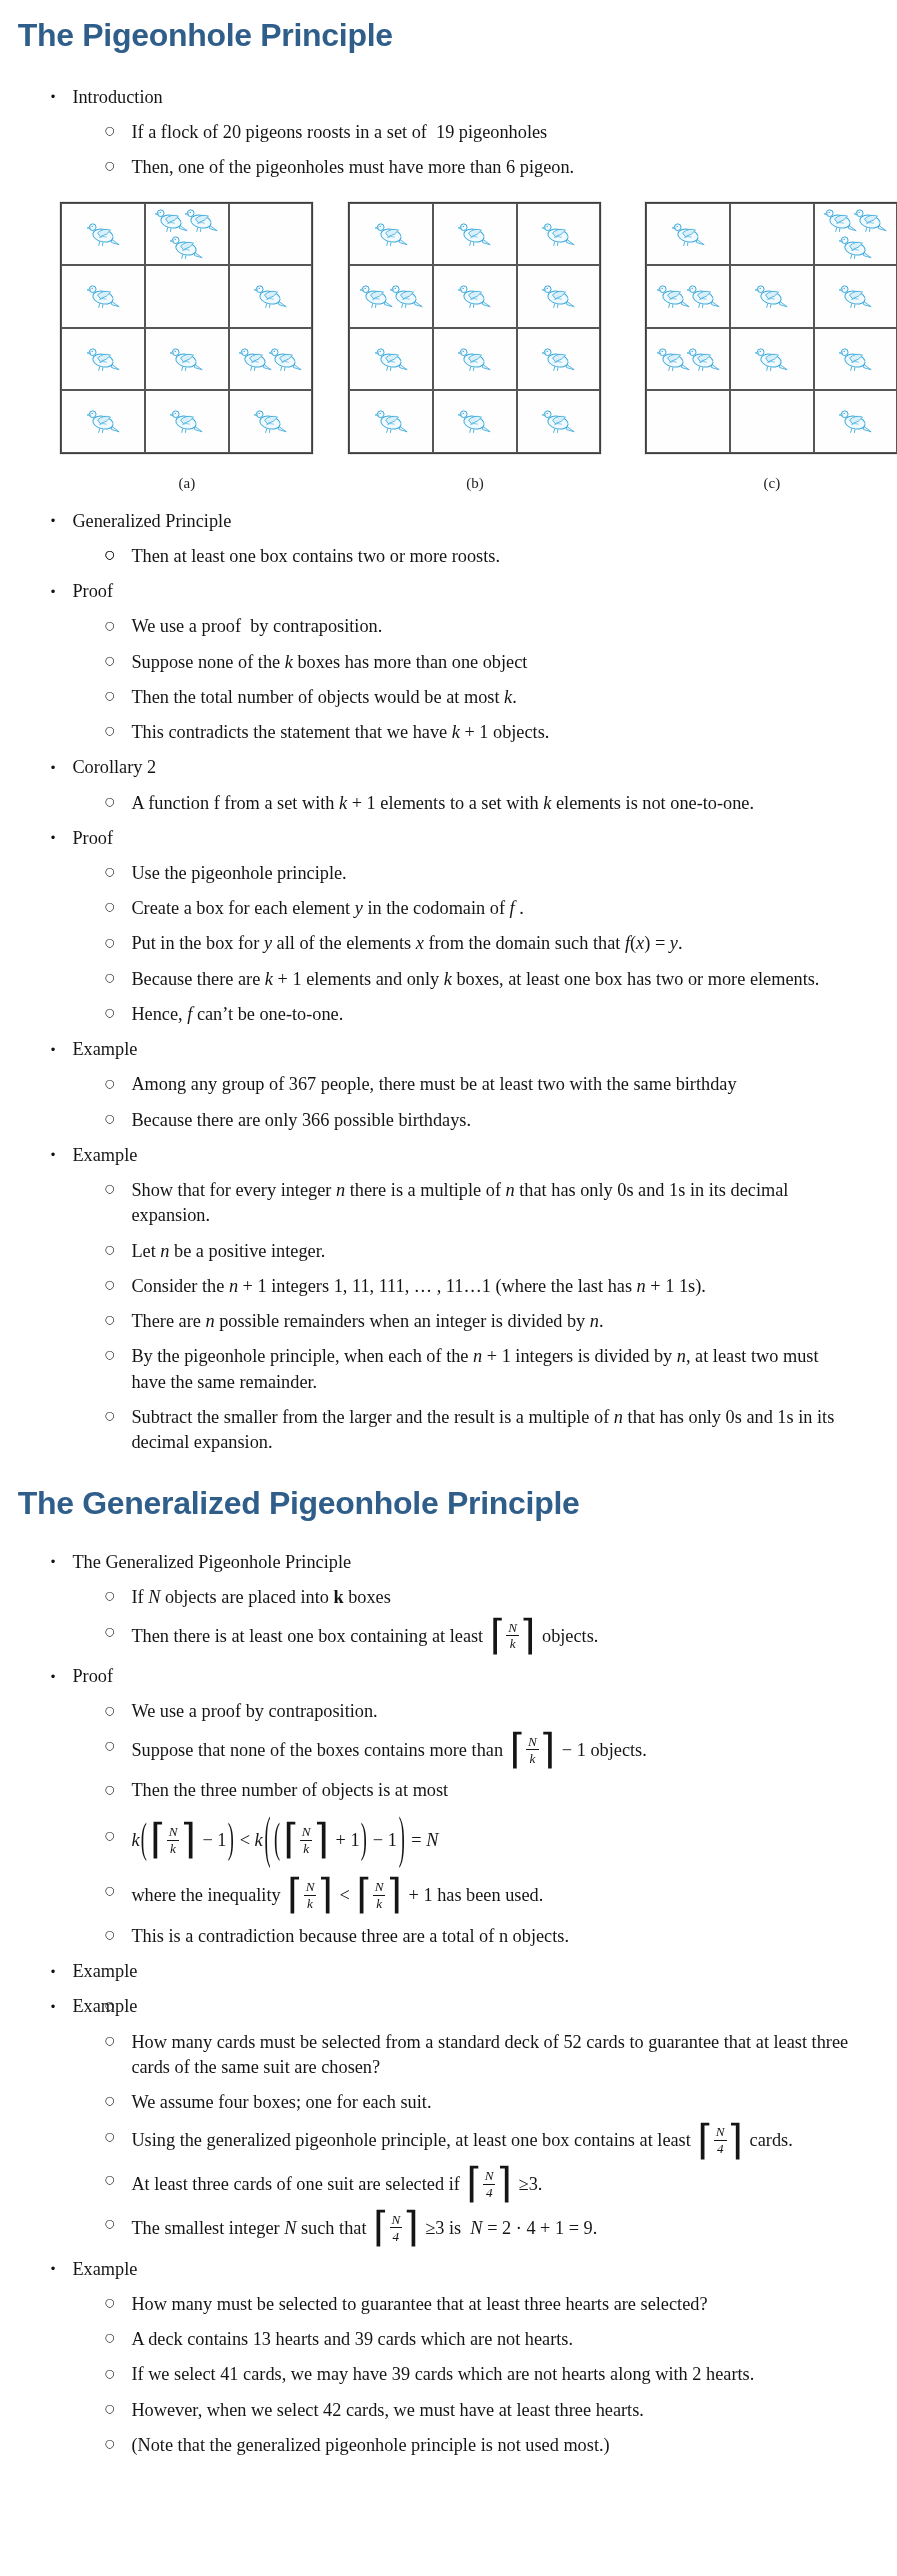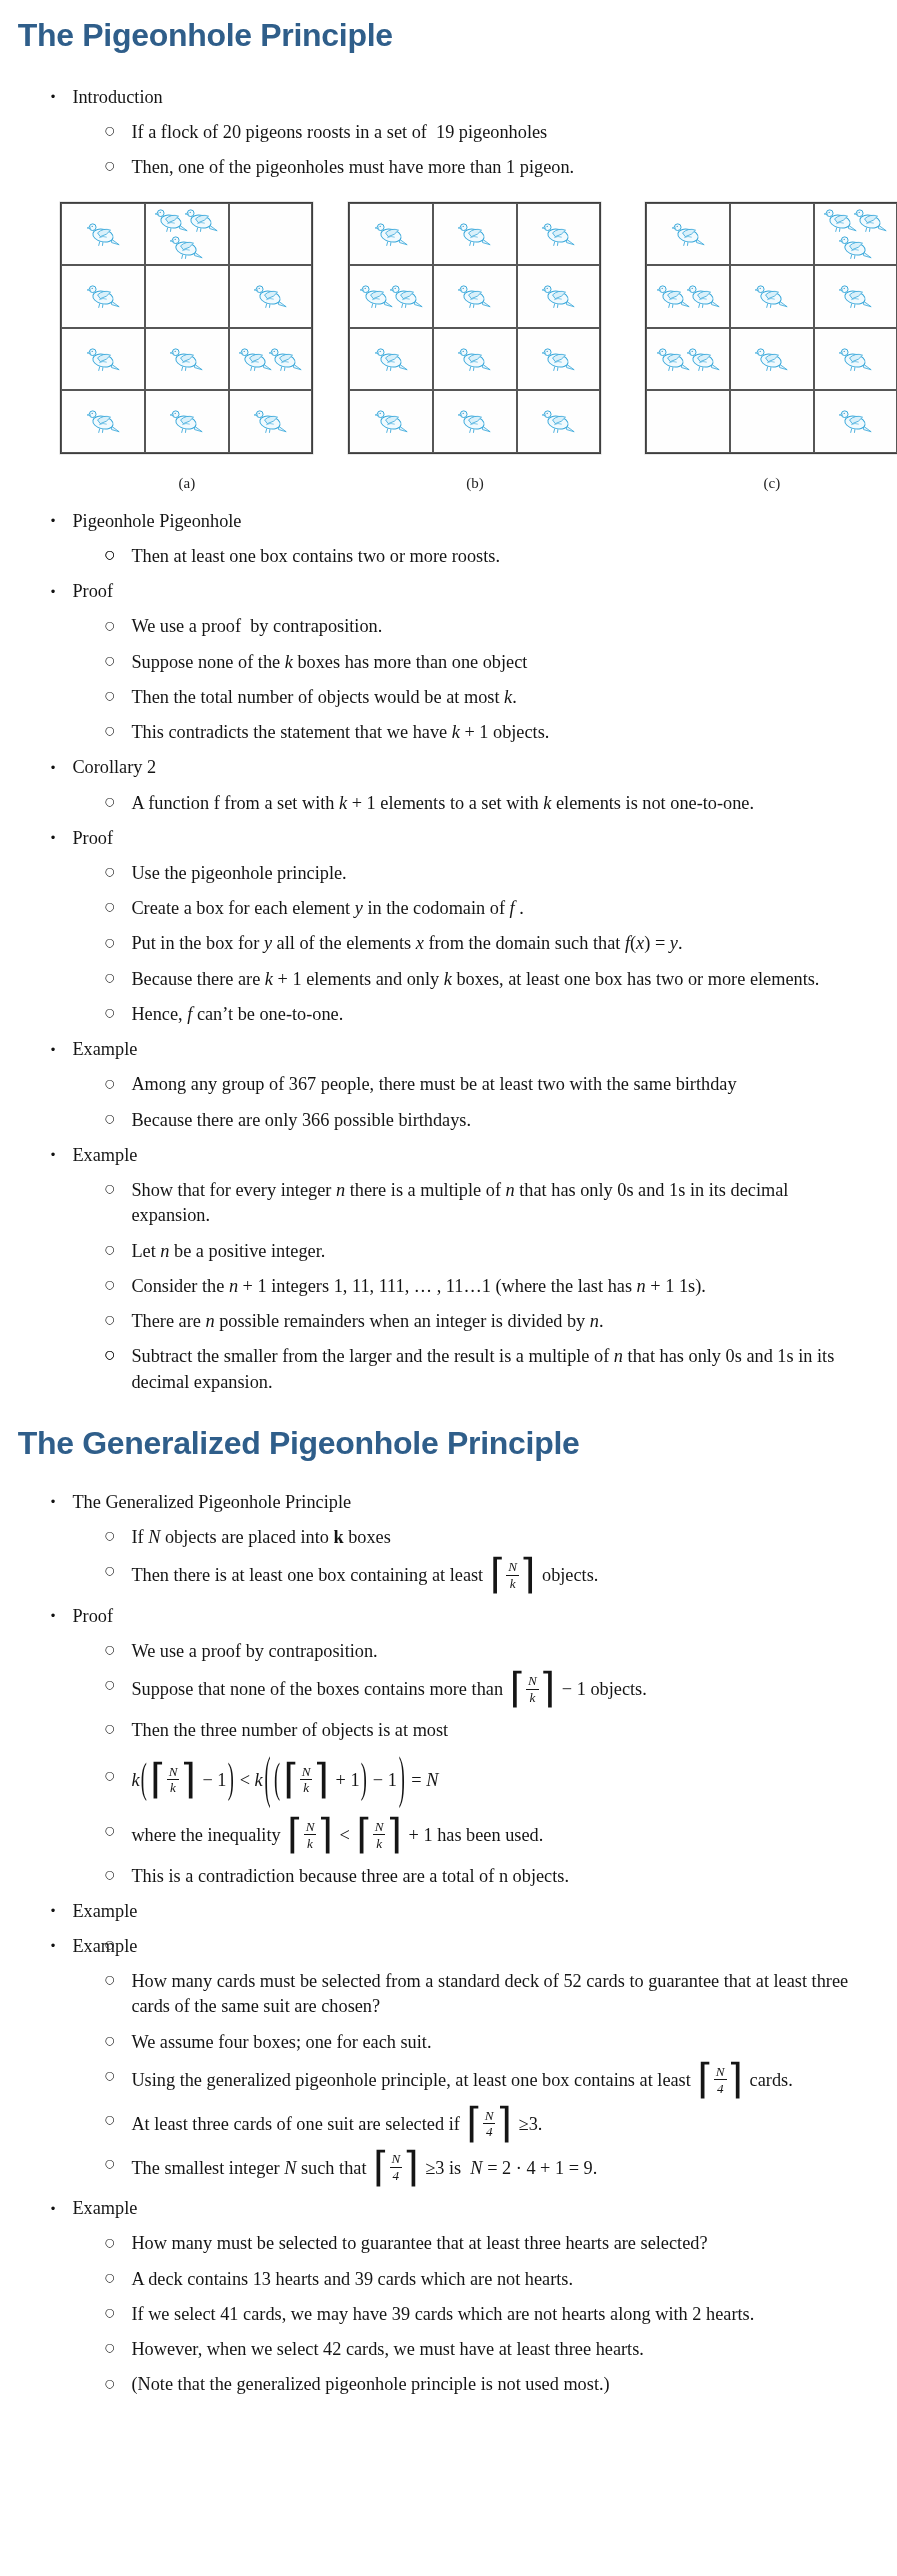--- a/index.html
+++ b/index.html
@@ -60,21 +60,21 @@
       <path d="M25 38 L23 46 M31 39 L30 46" fill="none" stroke="#35A6DA" stroke-width="1.6"></path>
     </g>
   </defs>
 </svg>
 
 <div class="page">
   <div id="content">
       <div class="sectitle">The Pigeonhole Principle</div>
       <div class="l1item"><span class="mark m1">•</span><span class="l1text">Introduction</span></div>
       <div class="l2item"><span class="mark m2">○</span><span class="l2text">If a flock of 20 pigeons roosts in a set of &nbsp;19 pigeonholes</span></div>
-      <div class="l2item"><span class="mark m2">○</span><span class="l2text">Then, one of the pigeonholes must have more than 1 pigeon.</span></div>
+      <div class="l2item"><span class="mark m2">○</span><span class="l2text">Then, one of the pigeonholes must have more than 6 pigeon.</span></div>
       <div class="figure">
         <div class="gridcol">
           <div class="pgrid">
             <div class="pcell">
               <svg viewBox="0 0 64 50" class="pigeon">
                 <use href="#pigeon-shape"></use>
               </svg>
             </div>
             <div class="pcell">
               <svg viewBox="0 0 64 50" class="pigeon">
@@ -262,21 +262,21 @@
             <div class="pcell"></div>
             <div class="pcell">
               <svg viewBox="0 0 64 50" class="pigeon">
                 <use href="#pigeon-shape"></use>
               </svg>
             </div>
           </div>
           <div class="caption">(c)</div>
         </div>
       </div>
-      <div class="l1item"><span class="mark m1">•</span><span class="l1text">Pigeonhole Pigeonhole</span></div>
+      <div class="l1item"><span class="mark m1">•</span><span class="l1text">Generalized Principle</span></div>
       <div class="l2item"><span class="mark m2">○</span></div>
       <div class="l2item"><span class="mark m2">○</span><span class="l2text">Then at least one box contains two or more roosts.</span></div>
       <div class="l1item"><span class="mark m1">•</span><span class="l1text">Proof</span></div>
       <div class="l2item"><span class="mark m2">○</span><span class="l2text">We use a proof &nbsp;by contraposition.</span></div>
       <div class="l2item"><span class="mark m2">○</span><span class="l2text">Suppose none of the <span class="mi">k</span> boxes has more than one object</span></div>
       <div class="l2item"><span class="mark m2">○</span><span class="l2text">Then the total number of objects would be at most <span class="mi">k</span>.</span></div>
       <div class="l2item"><span class="mark m2">○</span><span class="l2text">This contradicts the statement that we have <span class="mi">k</span> + 1 objects.</span></div>
       <div class="l1item"><span class="mark m1">•</span><span class="l1text">Corollary 2</span></div>
       <div class="l2item"><span class="mark m2">○</span><span class="l2text">A function f from a set with <span class="mi">k</span> + 1 elements to a set with <span class="mi">k</span> elements is not one-to-one.</span></div>
       <div class="l1item"><span class="mark m1">•</span><span class="l1text">Proof</span></div>
@@ -286,21 +286,21 @@
       <div class="l2item"><span class="mark m2">○</span><span class="l2text">Because there are <span class="mi">k</span> + 1 elements and only <span class="mi">k</span> boxes, at least one box has two or more elements.</span></div>
       <div class="l2item"><span class="mark m2">○</span><span class="l2text">Hence, <span class="mi">f</span> can’t be one-to-one.</span></div>
       <div class="l1item"><span class="mark m1">•</span><span class="l1text">Example</span></div>
       <div class="l2item"><span class="mark m2">○</span><span class="l2text">Among any group of 367 people, there must be at least two with the same birthday</span></div>
       <div class="l2item"><span class="mark m2">○</span><span class="l2text">Because there are only 366 possible birthdays.</span></div>
       <div class="l1item"><span class="mark m1">•</span><span class="l1text">Example</span></div>
       <div class="l2item"><span class="mark m2">○</span><span class="l2text">Show that for every integer <span class="mi">n</span> there is a multiple of <span class="mi">n</span> that has only 0s and 1s in its decimal expansion.</span></div>
       <div class="l2item"><span class="mark m2">○</span><span class="l2text">Let <span class="mi">n</span> be a positive integer.</span></div>
       <div class="l2item"><span class="mark m2">○</span><span class="l2text">Consider the <span class="mi">n</span> + 1 integers 1, 11, 111, … , 11…1 (where the last has <span class="mi">n</span> + 1 1s).</span></div>
       <div class="l2item"><span class="mark m2">○</span><span class="l2text">There are <span class="mi">n</span> possible remainders when an integer is divided by <span class="mi">n</span>.</span></div>
-      <div class="l2item"><span class="mark m2">○</span></div>
+      <div class="l2item"><span class="mark m2">○</span><span class="l2text">By the pigeonhole principle, when each of the <span class="mi">n</span> + 1 integers is divided by <span class="mi">n</span>, at least two must have the same remainder.</span></div>
       <div class="l2item"><span class="mark m2">○</span><span class="l2text">Subtract the smaller from the larger and the result is a multiple of <span class="mi">n</span> that has only 0s and 1s in its decimal expansion.</span></div>
       <div class="sectitle later">The Generalized Pigeonhole Principle</div>
       <div class="l1item"><span class="mark m1">•</span><span class="l1text">The Generalized Pigeonhole Principle</span></div>
       <div class="l2item"><span class="mark m2">○</span><span class="l2text">If <span class="mi">N</span> objects are placed into <span class="mb">k</span> boxes</span></div>
       <div class="l2item"><span class="mark m2">○</span><span class="l2text">Then there is at least one box containing at least <span class="cf">
             <span class="cbr">⌈</span>
             <span class="stack">
               <span class="num">N</span>
               <span class="den">k</span>
             </span>

